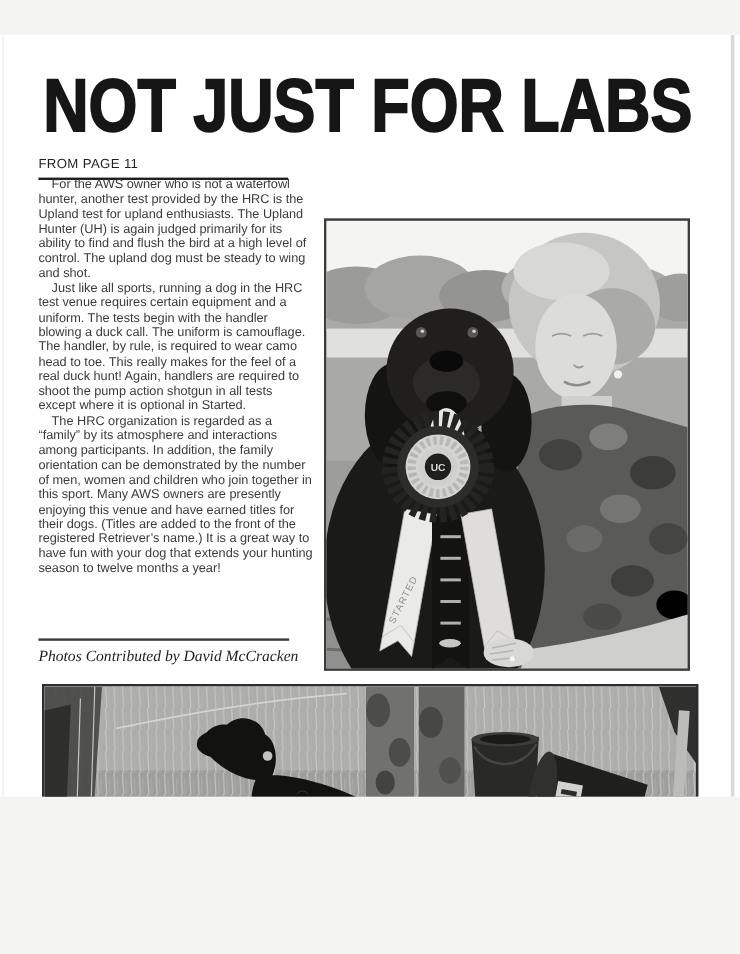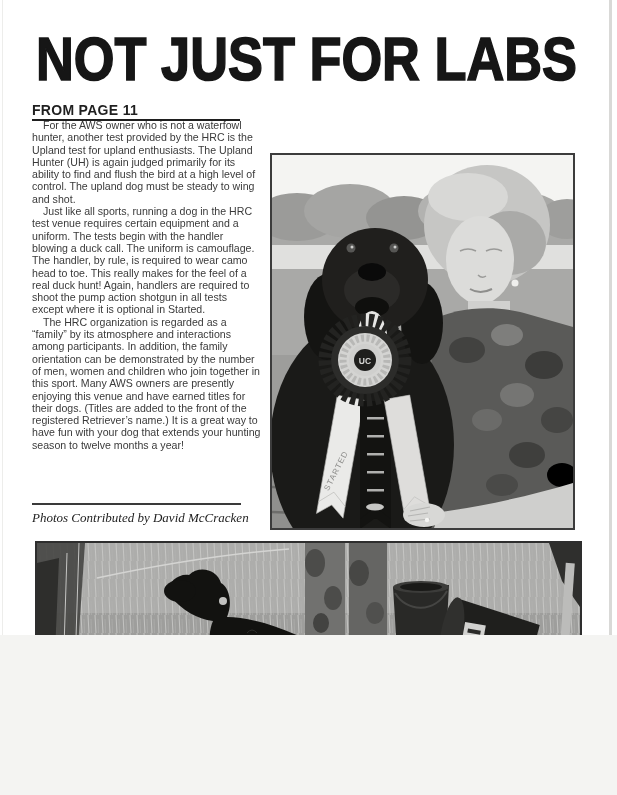--- a/index.html
+++ b/index.html
@@ -1,32 +1,32 @@
 <!DOCTYPE html>
 <html><head>
 <meta charset="utf-8">
 <style>
   * { box-sizing: border-box; }
   html,body { margin:0; padding:0; background:#f4f4f2; }
   .page {
     position:relative; width:617px; height:635px; background:#ffffff;
-    font-family:"Liberation Sans", sans-serif; overflow:hidden;
+    font-family:"Liberation Sans", sans-serif; overflow:hidden;margin-top:29px;
   }
   .scan-edge-right { position:absolute; left:609px; top:0; width:3px; height:100%; background:#d9d9d7; }
   .scan-edge-left  { position:absolute; left:2px; top:0; width:1px; height:100%; background:#ededeb; }
   .scan-edge-bottom{ position:absolute; left:0; top:791px; width:100%; height:2px; background:#e9e9e7; }
 
   .headline-wrap { position:absolute; left:36px; top:30px; width:560px; height:62px; }
   .headline-wrap svg text {
     font-family:"Liberation Sans", sans-serif; font-weight:bold;
   }
 
   .kicker {
     position:absolute; left:32px; top:102px;
-    font-size:14px; font-weight:bold; letter-spacing:0.3px; color:#1f1f1f;
+    font-size:11px; font-weight:normal; letter-spacing:0.3px; color:#1f1f1f;
   }
   .kicker-rule { position:absolute; left:32px; top:119px; width:208px; height:2px; background:#1f1f1f; }
 
   .article-column {
     position:absolute; left:32px; top:119px; width:229px;
     font-size:10.6px; line-height:12.3px; color:#3a3a3a;
   }
   .article-column p { margin:0; text-indent:11px; }
 
   .credit-rule { position:absolute; left:32px; top:503px; width:209px; height:2px; background:#3a3a3a; }

